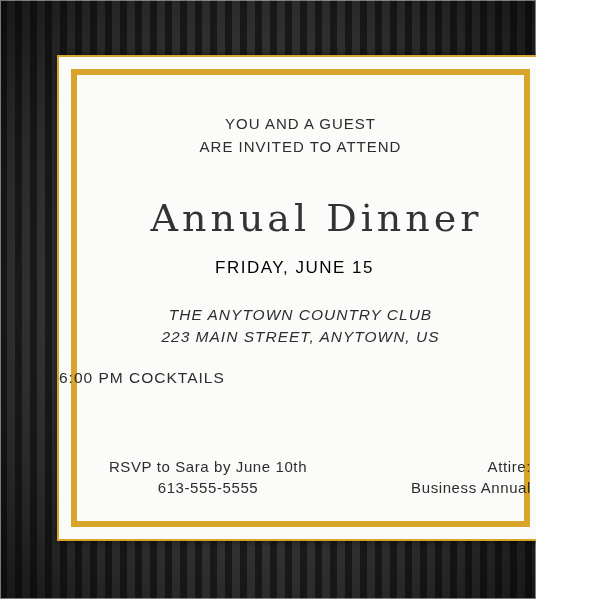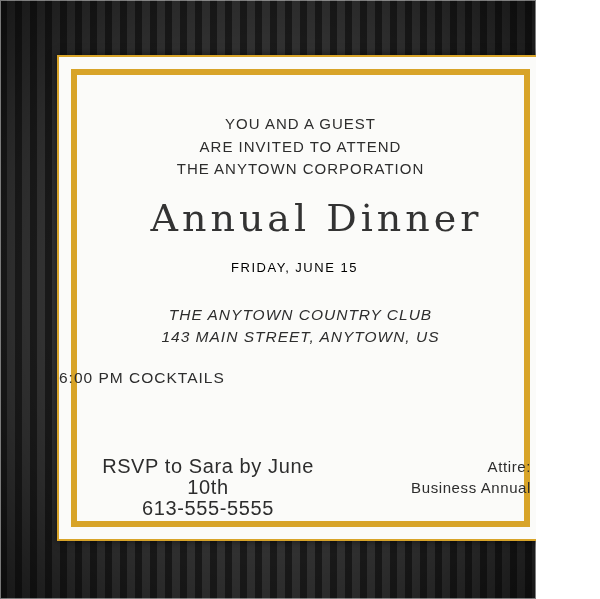--- a/index.html
+++ b/index.html
@@ -69,21 +69,21 @@
     font-size: 38px;
     line-height: 46px;
     letter-spacing: 4px;
     color: #333333;
     padding-left: 32px;
   }
   .date {
     position: absolute;
     top: 199px; left: 0; right: 12px;
     text-align: center;
-    font-size: 13px;
+    font-size: 17px;
     line-height: 24px;
     letter-spacing: 1.5px;
   }
   .venue {
     position: absolute;
     top: 247px; left: 0; right: 0;
     text-align: center;
     font-size: 15.5px;
     line-height: 22px;
     letter-spacing: 1px;
@@ -96,21 +96,21 @@
     font-size: 15.5px;
     line-height: 22px;
     letter-spacing: 1px;
   }
   .footer-left {
     position: absolute;
     top: 399px;
     left: 20px;
     width: 258px;
     text-align: center;
-    font-size: 20px;
+    font-size: 15px;
     line-height: 21px;
     letter-spacing: 0.6px;
   }
   .footer-right {
     position: absolute;
     top: 399px;
     left: 272px;
     width: 200px;
     text-align: right;
     font-size: 15px;
@@ -125,30 +125,29 @@
   <div class="stripes"></div>
   <div class="vignette"></div>
   <div class="edge-frame"></div>
 
   <div class="card">
     <div class="inner-frame"></div>
 
     <div class="intro block">
       <div class="line">YOU AND A GUEST</div>
       <div class="line">ARE INVITED TO ATTEND</div>
-      <div class="line">THE ANYTOWN CORPORATION</div>
     </div>
 
     <div class="title">Annual Dinner</div>
 
     <div class="date">FRIDAY, JUNE 15</div>
 
     <div class="venue block">
       <div class="line">THE ANYTOWN COUNTRY CLUB</div>
-      <div class="line">143 MAIN STREET, ANYTOWN, US</div>
+      <div class="line">223 MAIN STREET, ANYTOWN, US</div>
     </div>
 
     <div class="schedule block">
       <div class="line">6:00 PM COCKTAILS</div>
     </div>
 
     <div class="footer-left block">
       <div class="line">RSVP to Sara by June 10th</div>
       <div class="line">613-555-5555</div>
     </div>

